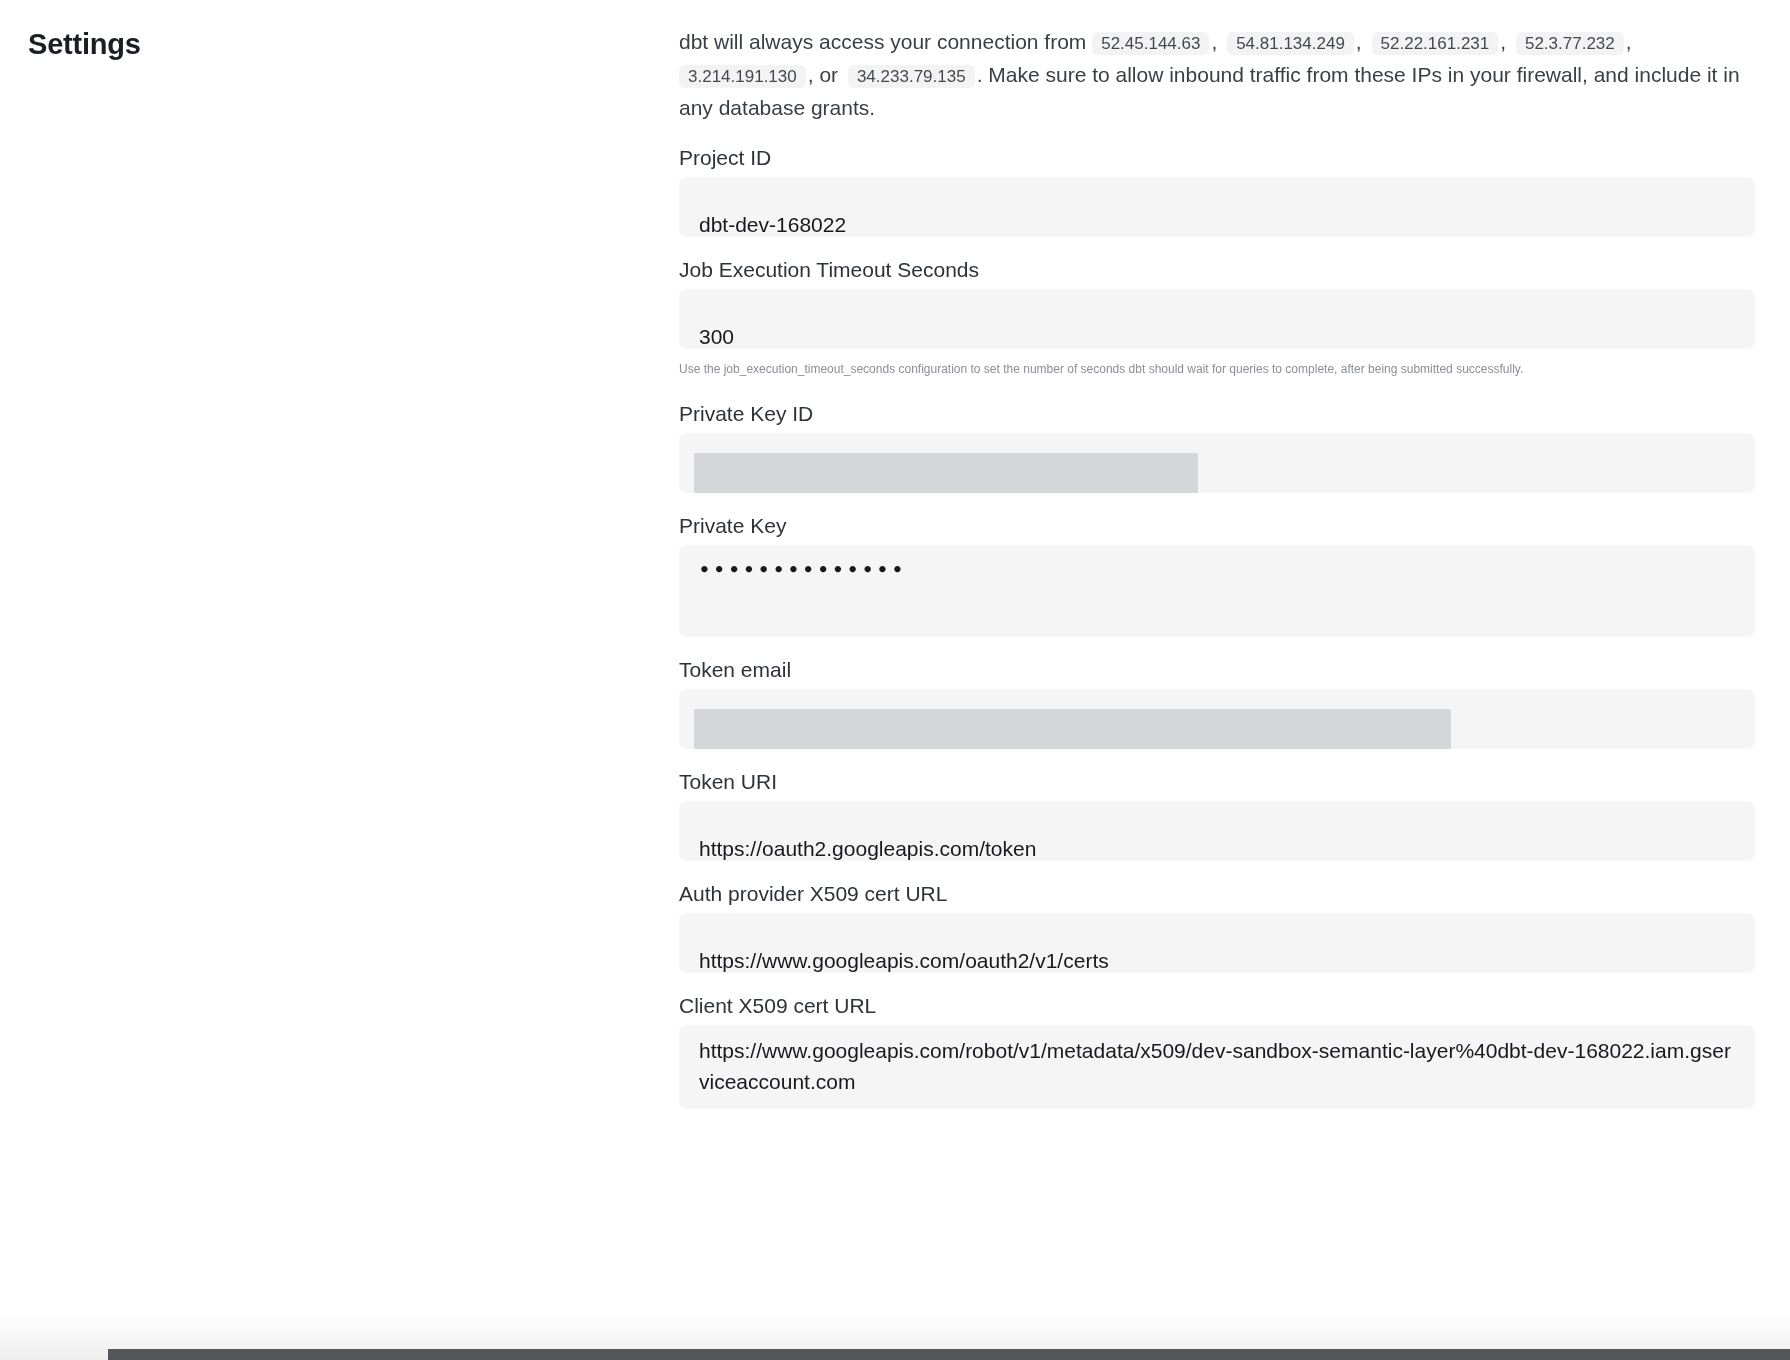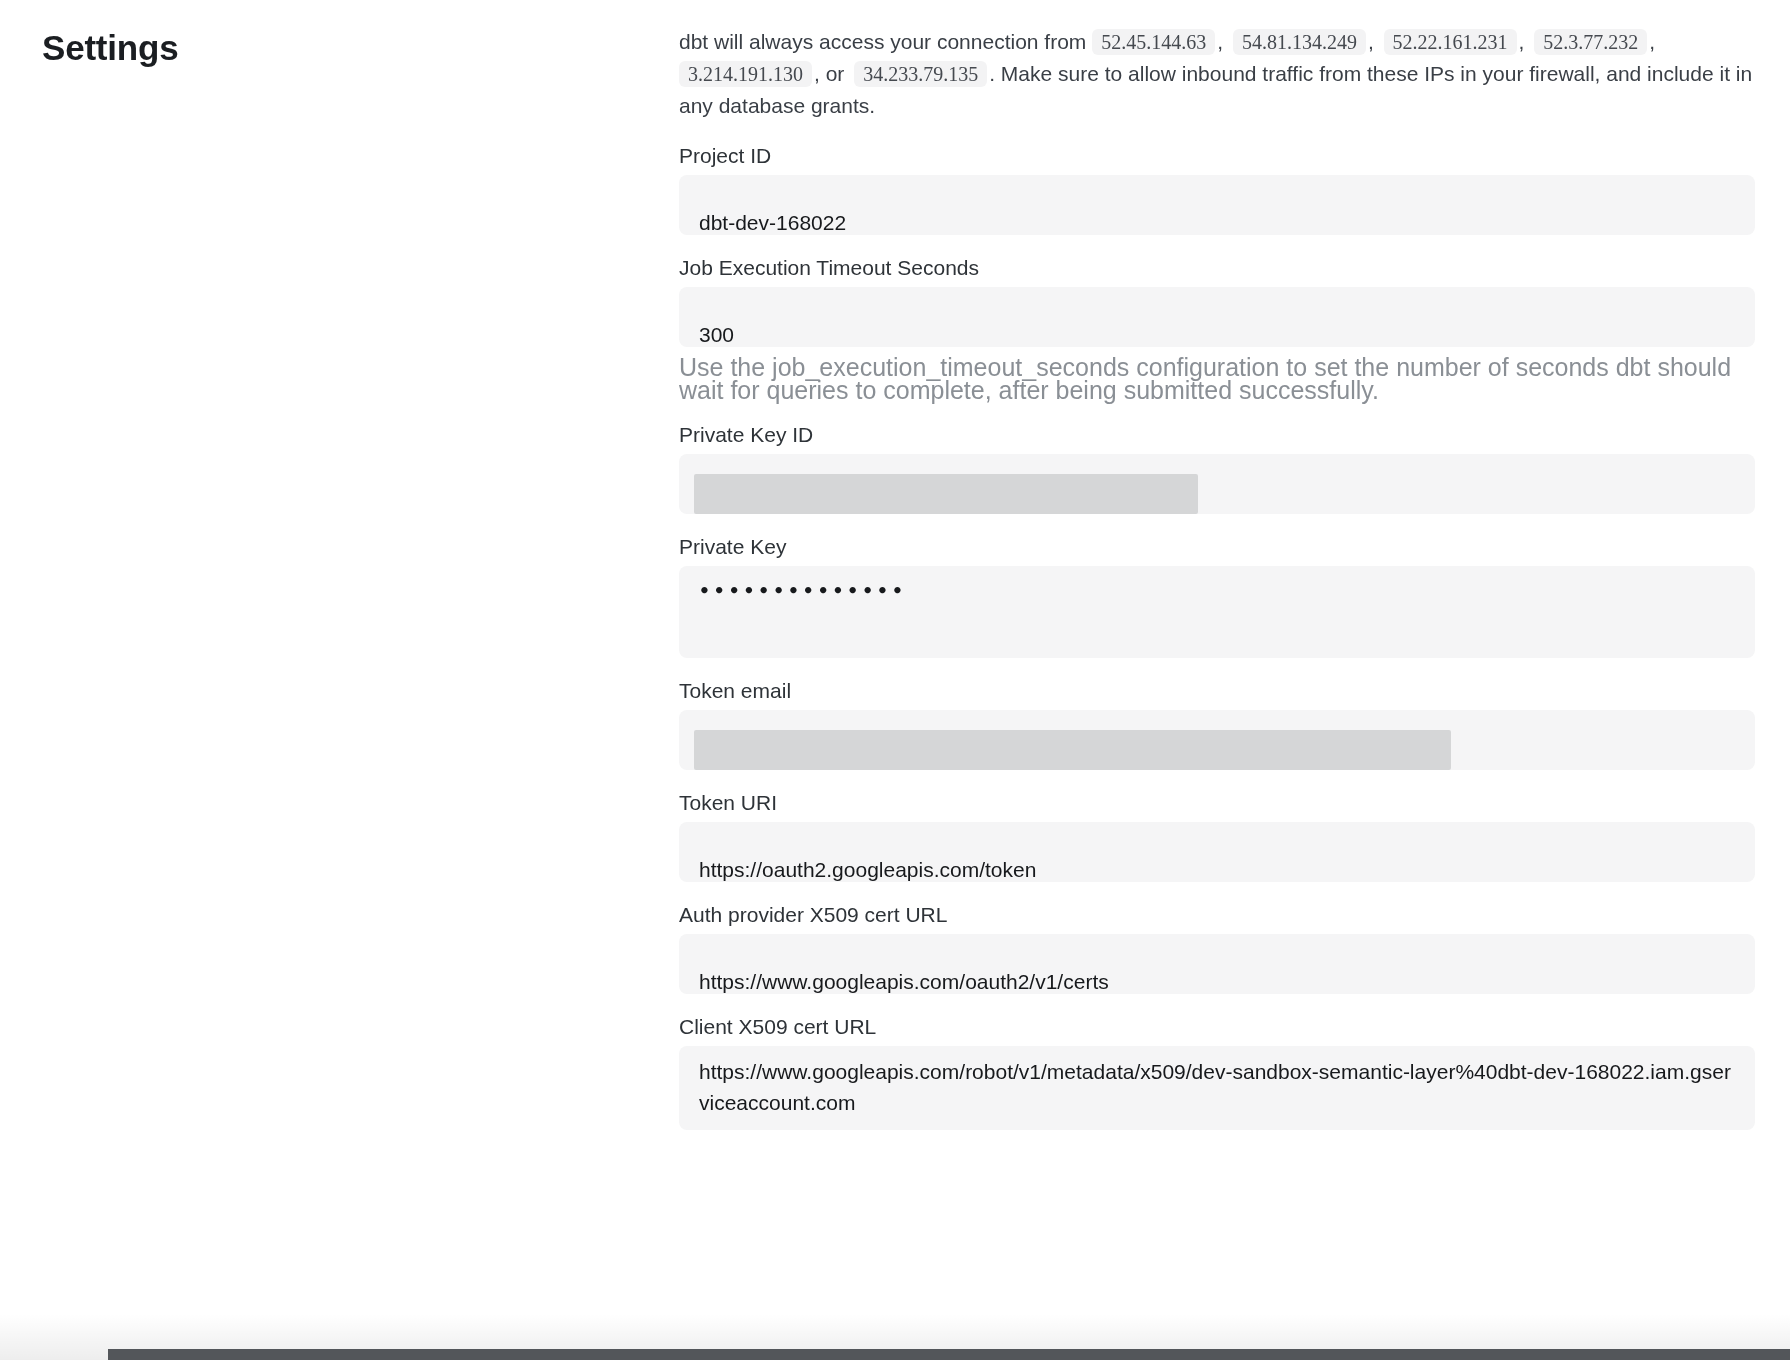--- a/index.html
+++ b/index.html
@@ -1,28 +1,28 @@
 <!DOCTYPE html>
 <html><head>
 <meta charset="utf-8">
 <style>
   * { margin: 0; padding: 0; box-sizing: border-box; }
   html, body { width: 1790px; height: 1360px; background: #ffffff; overflow: hidden;
     font-family: "Liberation Sans", "DejaVu Sans", sans-serif; }
 
   .page { position: relative; width: 1790px; height: 1360px; background: #fff; }
 
-  .page-title { position: absolute; left: 42px; top: 28px; font-size: 35px;
+  .page-title { position: absolute; left: 28px; top: 28px; font-size: 29px;
     font-weight: 700; color: #1b1e22; letter-spacing: -0.2px; }
 
   .content { position: absolute; left: 679px; top: 26px; width: 1076px; }
 
   .intro { font-size: 21px; line-height: 31px; color: #3a3f46; margin-bottom: 20px; }
-  .chip { font-family: Liberation Serif, serif;
-    font-size: 20px; color: #45494f; background: #f3f3f4; border-radius: 6px;
+  .chip { font-family: Liberation Sans, sans-serif;
+    font-size: 17px; color: #45494f; background: #f3f3f4; border-radius: 6px;
     padding: 2px 9px; white-space: nowrap; }
   .sep { color: #3a3f46; margin: 0 4px 0 2px; }
   .tail { margin-left: 2px; }
 
   .field { margin-top: 20px; }
   .field-label { font-size: 21px; line-height: 26px; font-weight: 500;
     color: #2e3338; margin-bottom: 6px; }
 
   .input { width: 1076px; height: 60px; background: #f5f5f6; border-radius: 8px;
     display: flex; align-items: flex-end; padding: 0 20px; }
@@ -35,21 +35,21 @@
   .input.multiline { height: auto; min-height: 60px; display: block;
     padding: 10px 20px 12px 20px; }
   .input.multiline .val { white-space: normal; line-height: 31px;
     word-break: break-all; display: block; }
 
   .redact { height: 40px; background: #d5d6d7; border-radius: 2px; margin-left: -5px; }
   .redact.w-private-key-id { width: 504px; }
   .redact.w-client-email   { width: 757px; }
   .redact.w-client-id      { width: 340px; }
 
-  .help { font-size: 25px; line-height: 23px; color: #8a8f95; margin-top: 9px;
+  .help { font-size: 12px; line-height: 23px; color: #8a8f95; margin-top: 9px;
     width: 1076px; }
 
   .bottom-fade { position: absolute; left: 0; bottom: 0; width: 1790px; height: 46px;
     background: linear-gradient(to bottom, rgba(0,0,0,0), rgba(0,0,0,0.07)); }
   .bottom-bar { position: absolute; left: 108px; bottom: 0; width: 1682px;
     height: 11px; background: #53565a; }
 </style>
 </head>
 <body>
 

